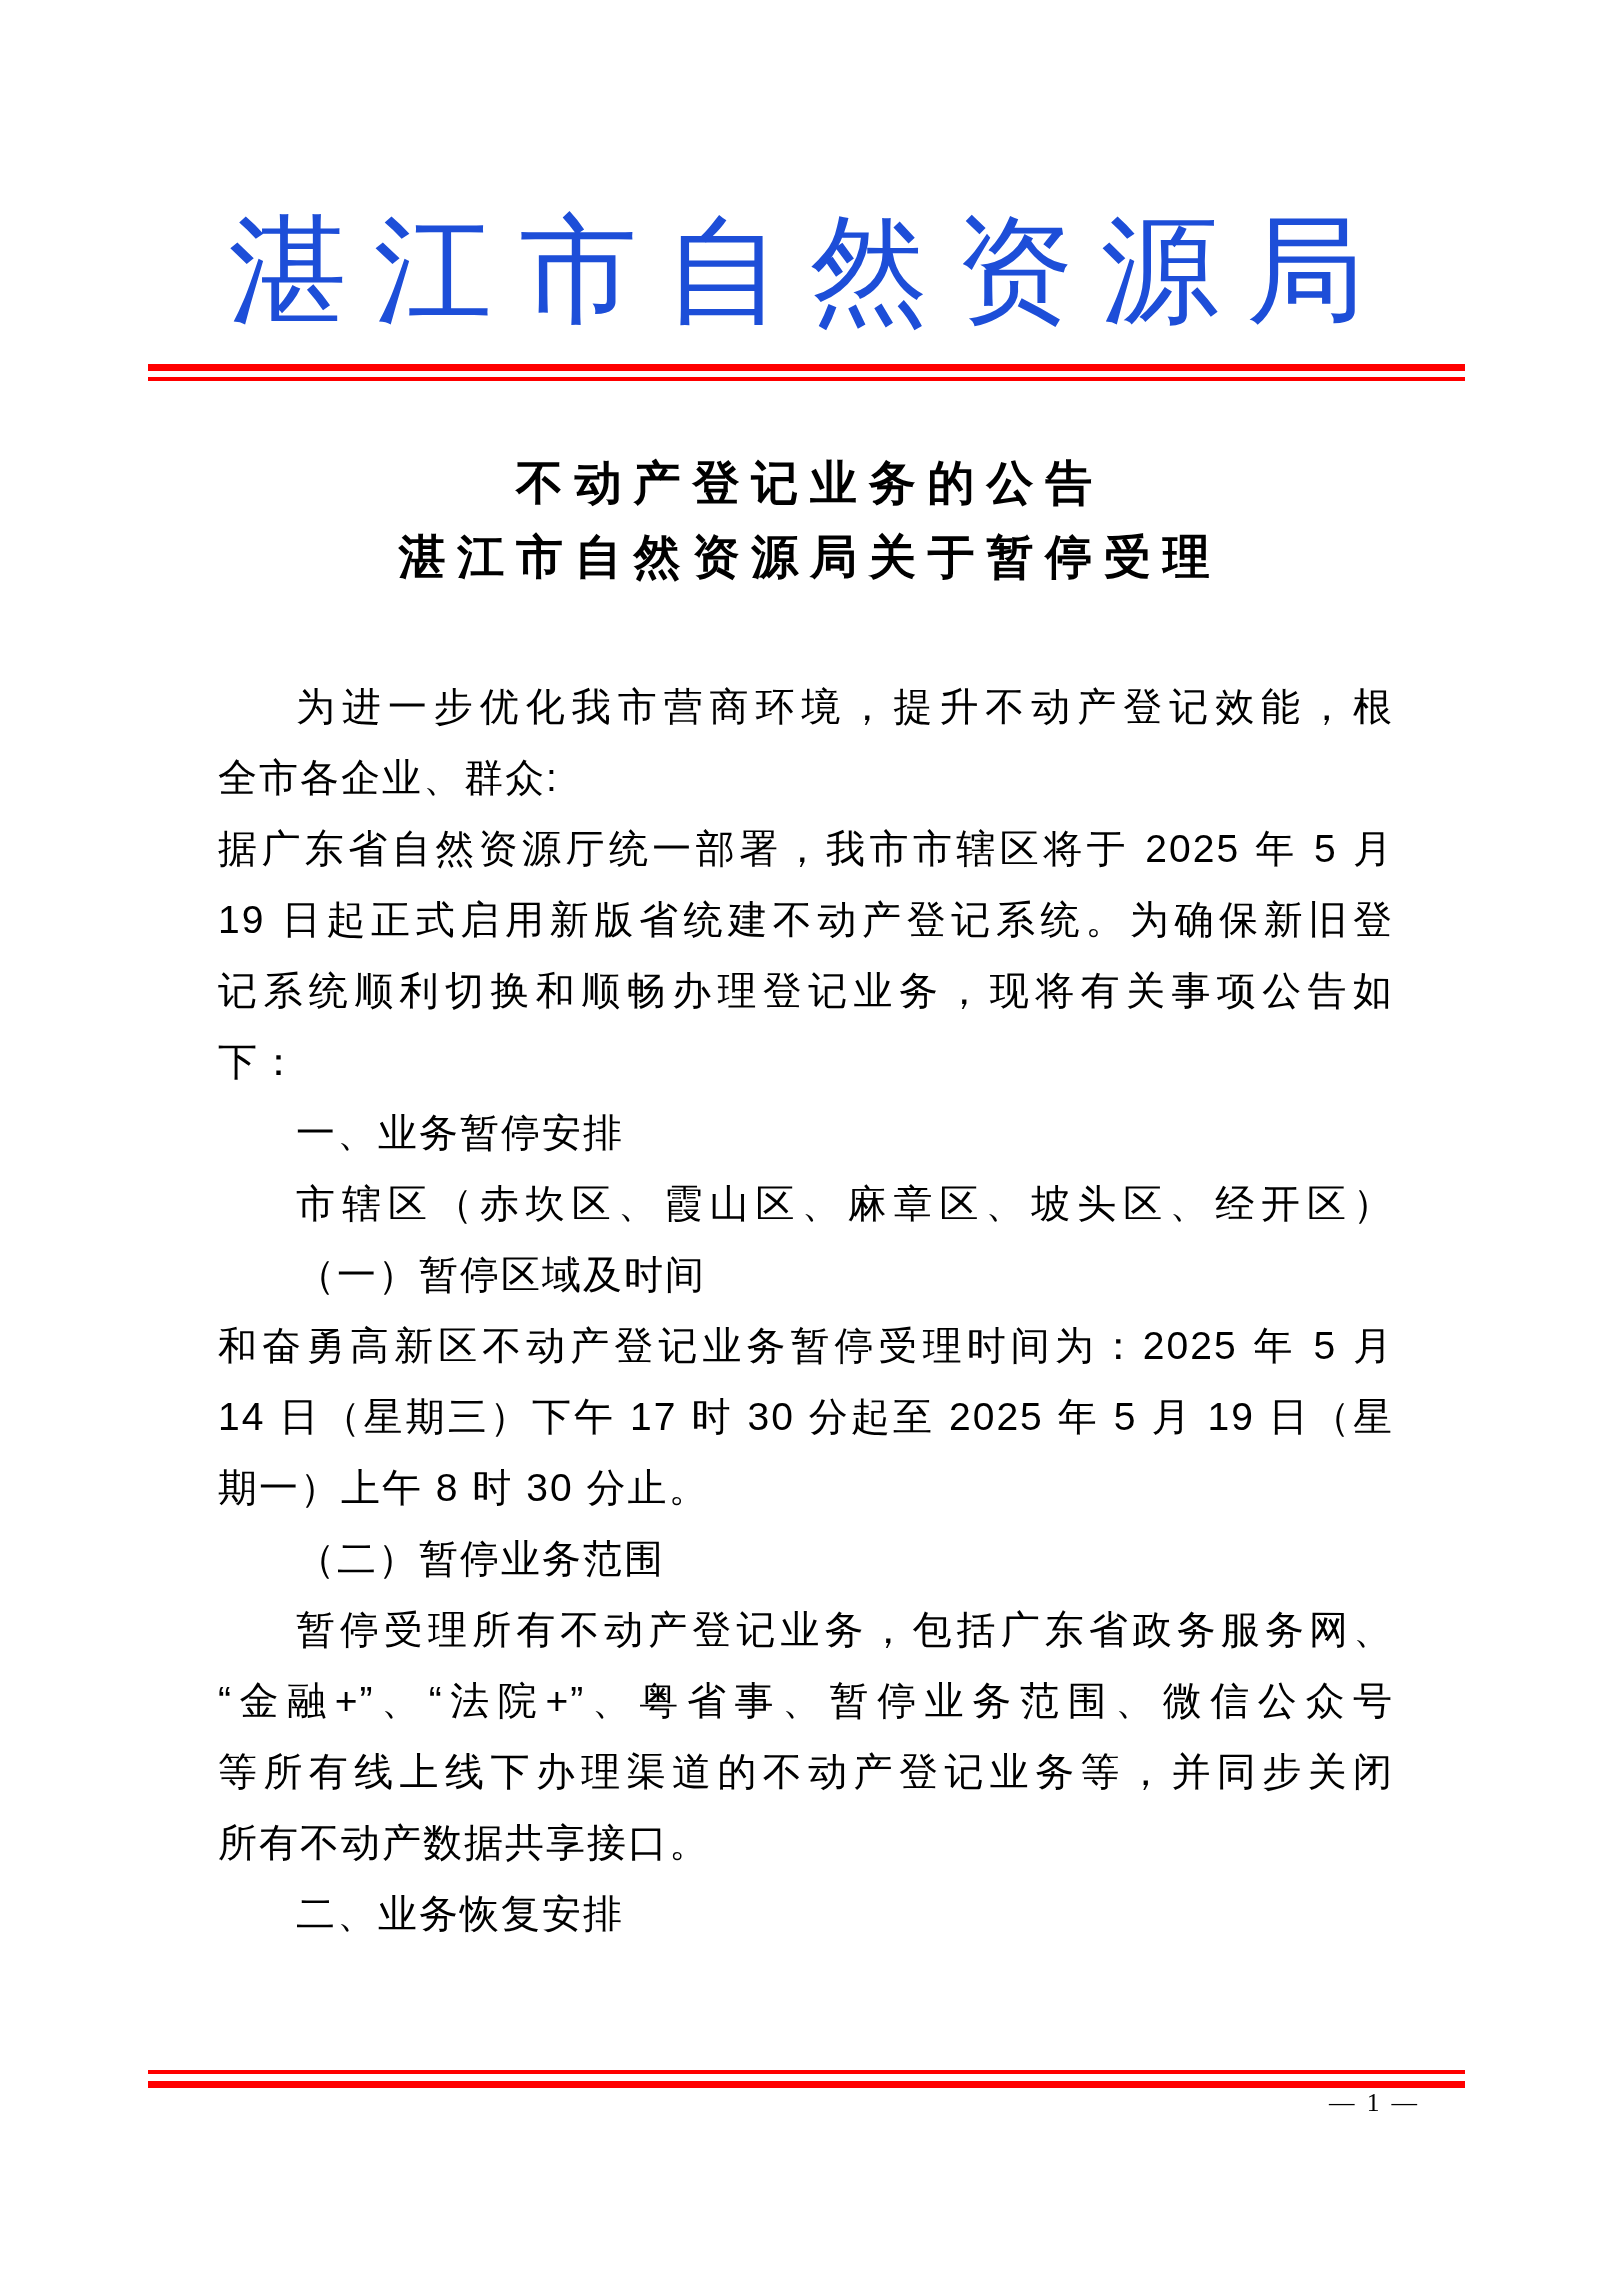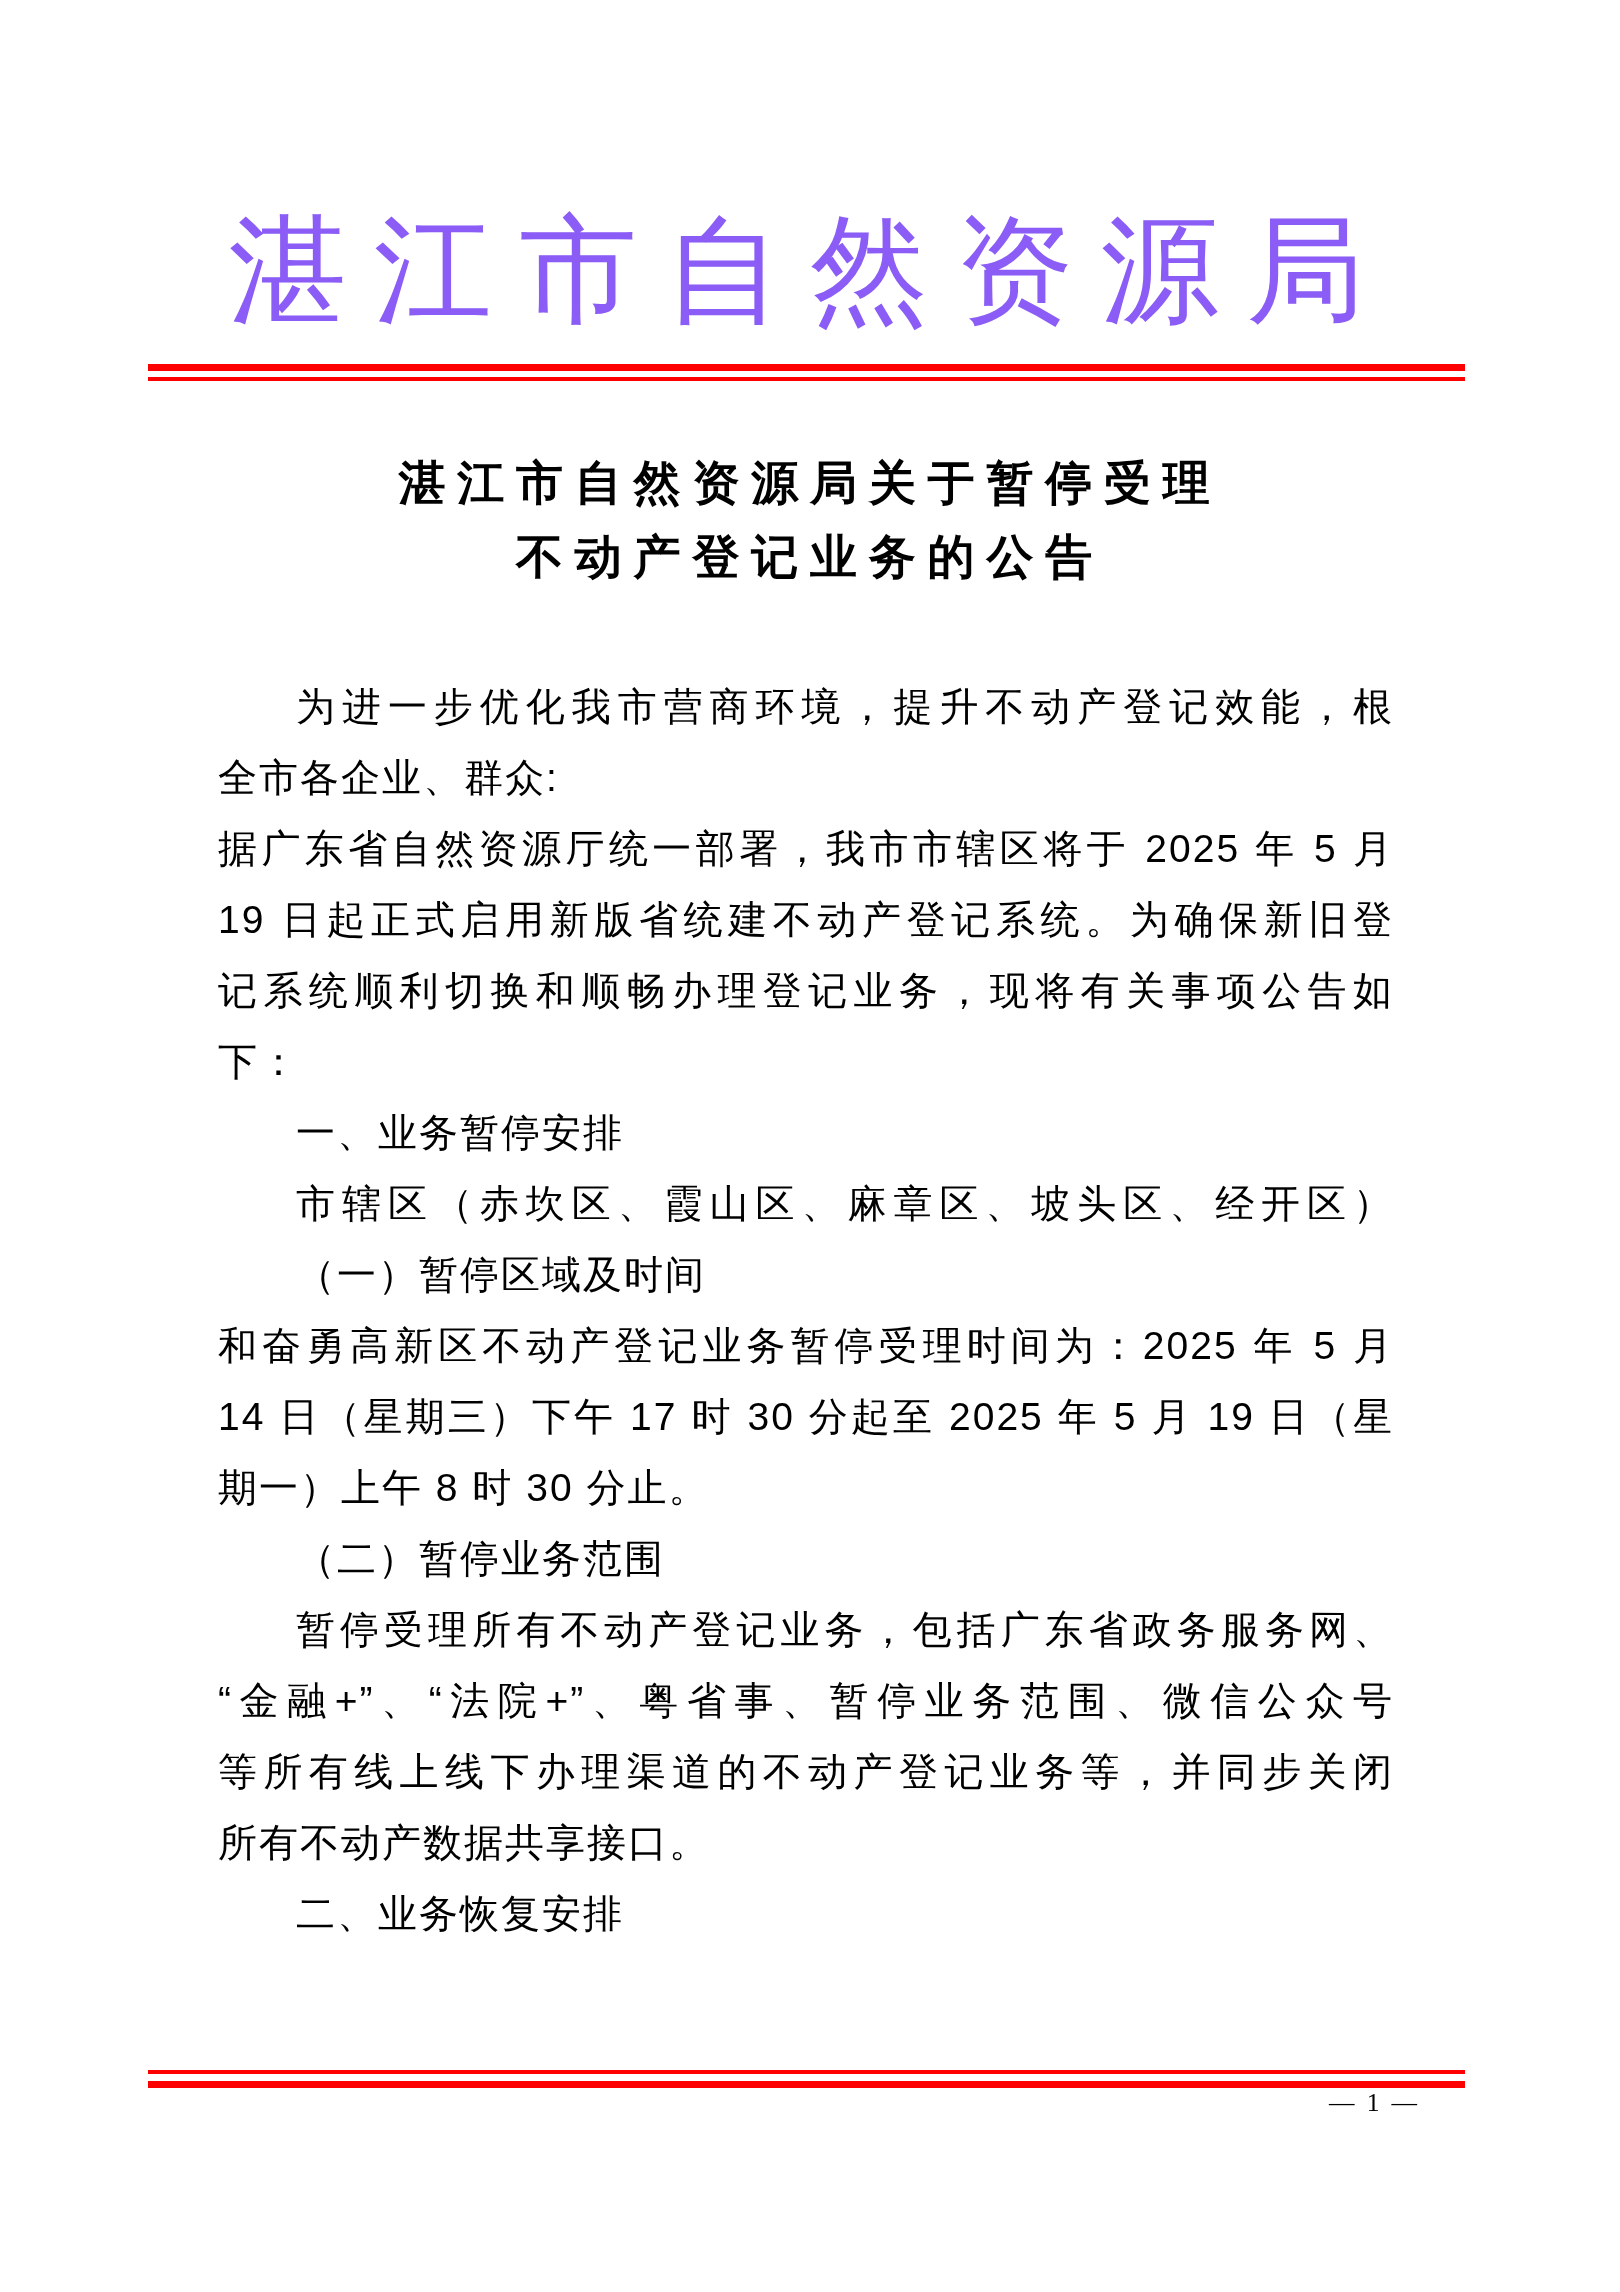--- a/index.html
+++ b/index.html
@@ -4,21 +4,21 @@
 <style>
   html,body { margin:0; padding:0; background:#ffffff; }
   .page {
     position:relative; width:1620px; height:2293px; background:#ffffff;
     overflow:hidden; font-family:"Liberation Sans", sans-serif; color:#000;
   }
   
   .letterhead {
     position:absolute; left:0; right:0; top:203px;
     text-align:center; font-size:118px; line-height:137px;
-    letter-spacing:27.4px; color:#8b5cf6; font-weight:400;
+    letter-spacing:27.4px; color:#1d4ed8; font-weight:400;
     font-family:"Liberation Serif", serif; white-space:nowrap;
   }
   .hrule { position:absolute; left:148px; width:1317px; background:#ff0000; }
   .hrule.h-thick { top:364px; height:6.9px; }
   .hrule.h-thin  { top:377px; height:3.9px; }
   .hrule.f-thin  { top:2070px; height:3.9px; }
   .hrule.f-thick { top:2081px; height:6.9px; }
   
   .doc-title {
     position:absolute; left:0; right:0; top:446px;
@@ -47,22 +47,22 @@
 <body>
 
 <div class="page">
 
   <div class="letterhead">湛江市自然资源局</div>
 
   <div class="hrule h-thick"></div>
   <div class="hrule h-thin"></div>
 
   <div class="doc-title">
+    <div>不动产登记业务的公告</div>
     <div>湛江市自然资源局关于暂停受理</div>
-    <div>不动产登记业务的公告</div>
   </div>
 
   <div class="body-block">
     <div class="ln ind just">为进一步优化我市营商环境，提升不动产登记效能，根</div>
     <div class="ln plain">全市各企业、群众:</div>
     <div class="ln just">据广东省自然资源厅统一部署，我市市辖区将于 2025 年 5 月</div>
     <div class="ln just">19 日起正式启用新版省统建不动产登记系统。为确保新旧登</div>
     <div class="ln just">记系统顺利切换和顺畅办理登记业务，现将有关事项公告如</div>
     <div class="ln plain">下：</div>
     <div class="ln ind hei plain">一、业务暂停安排</div>

